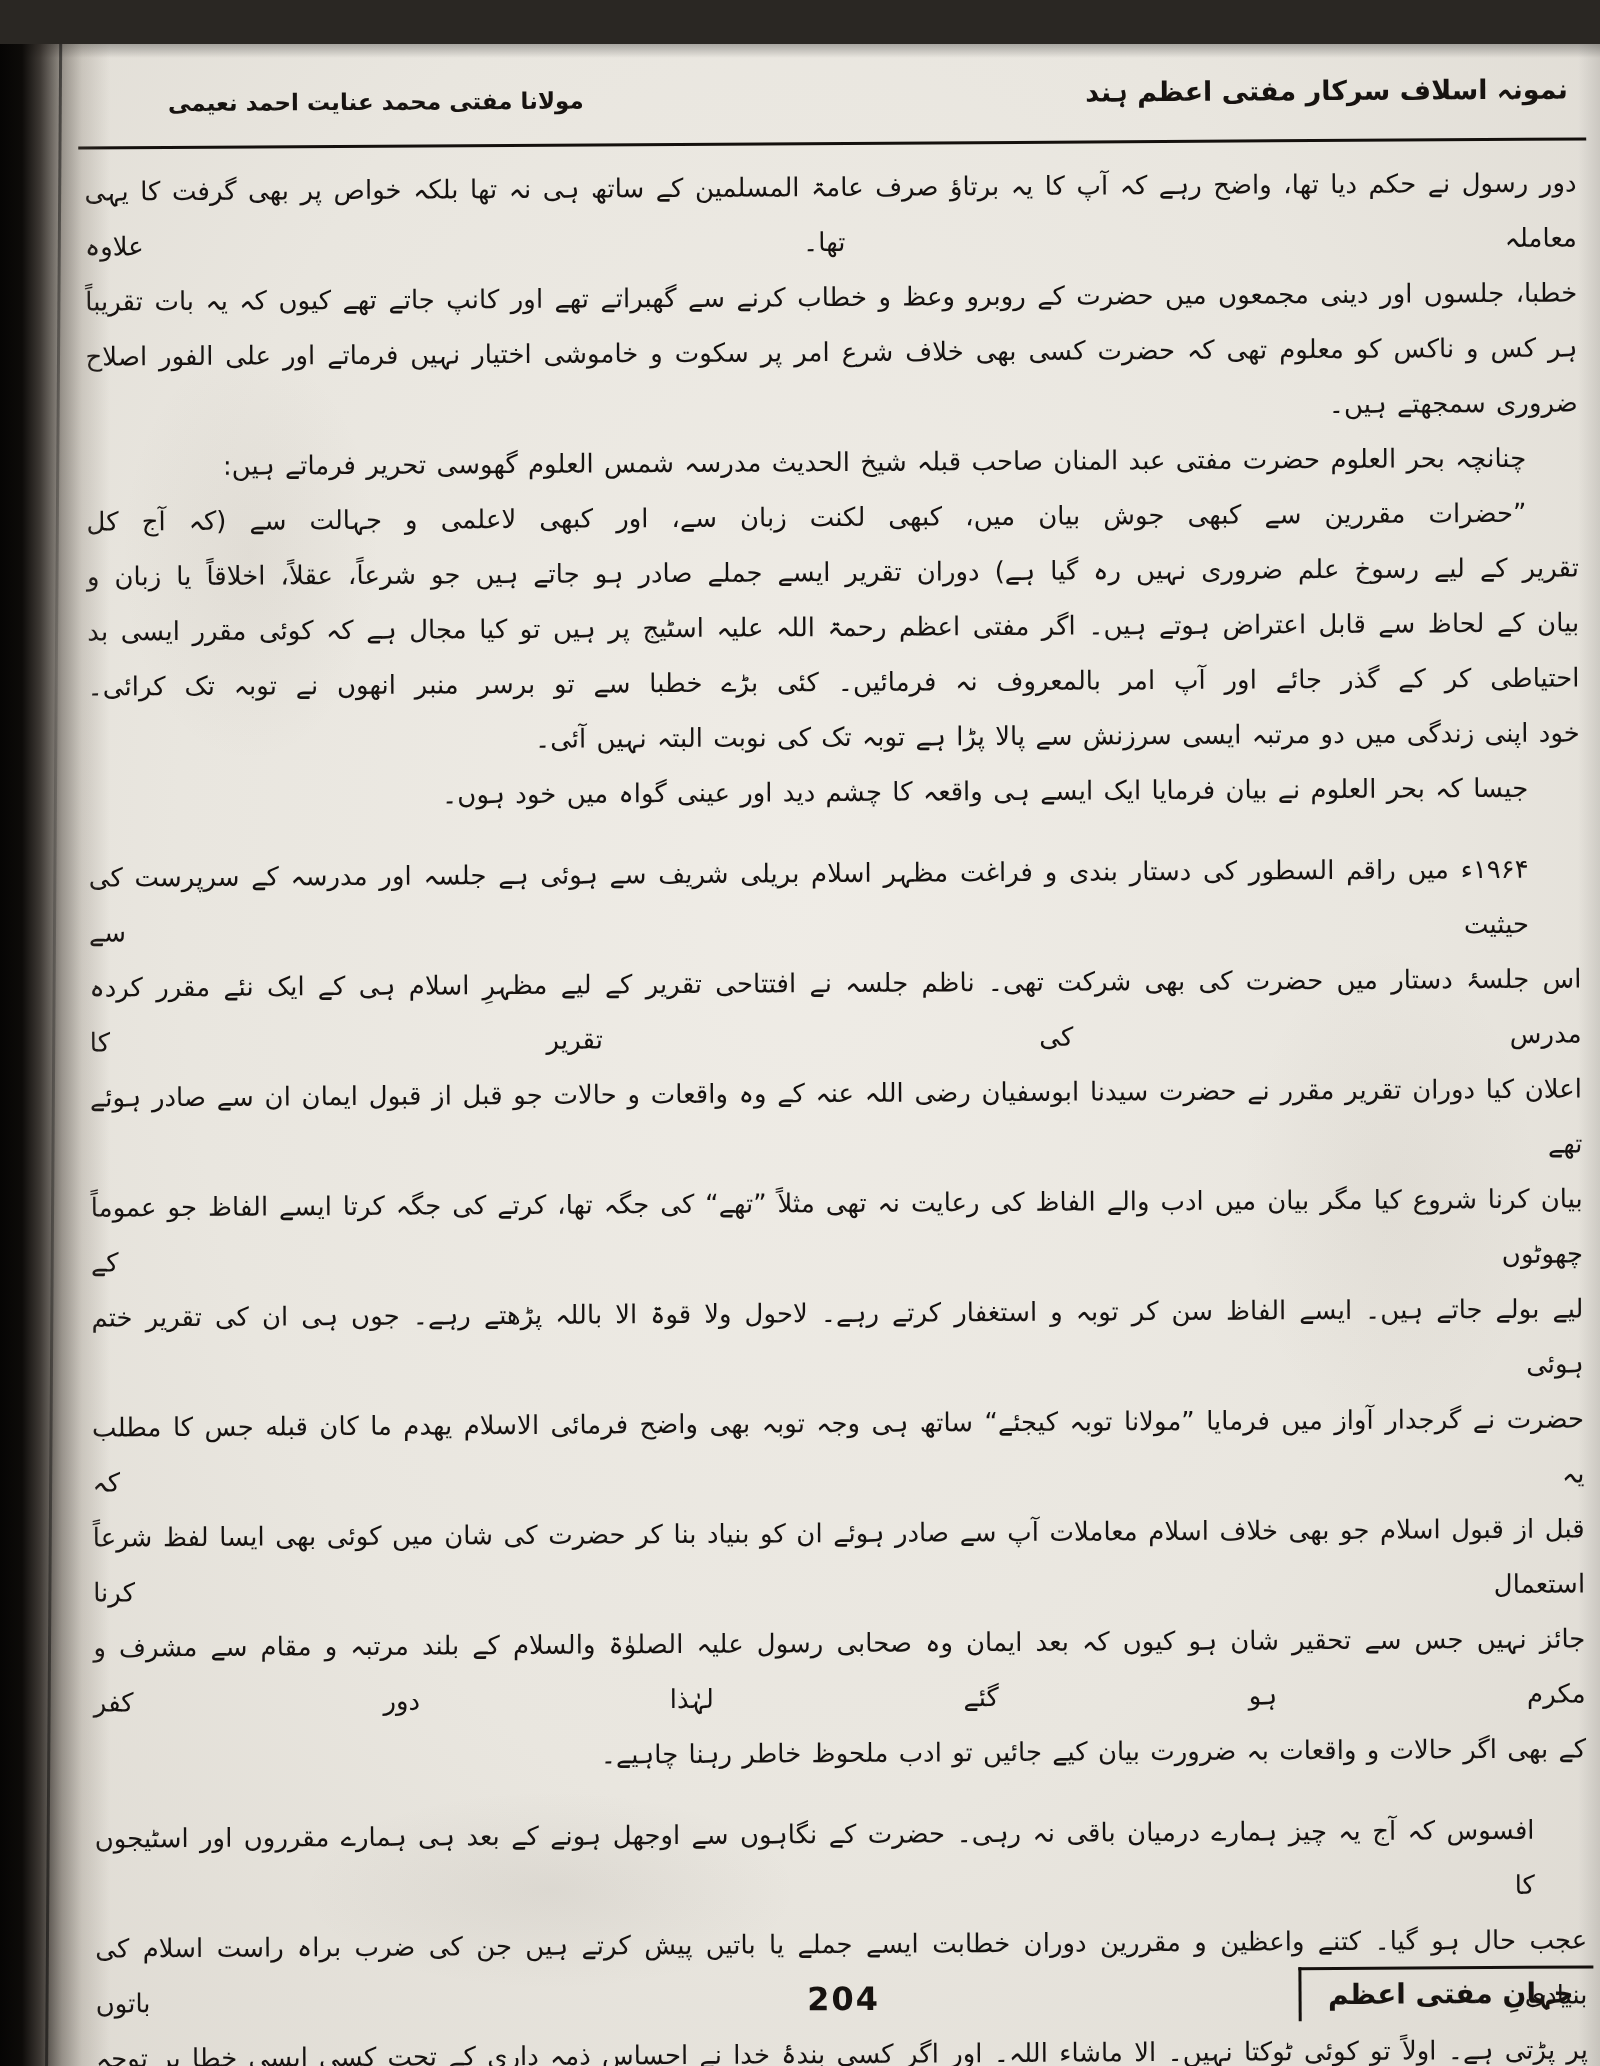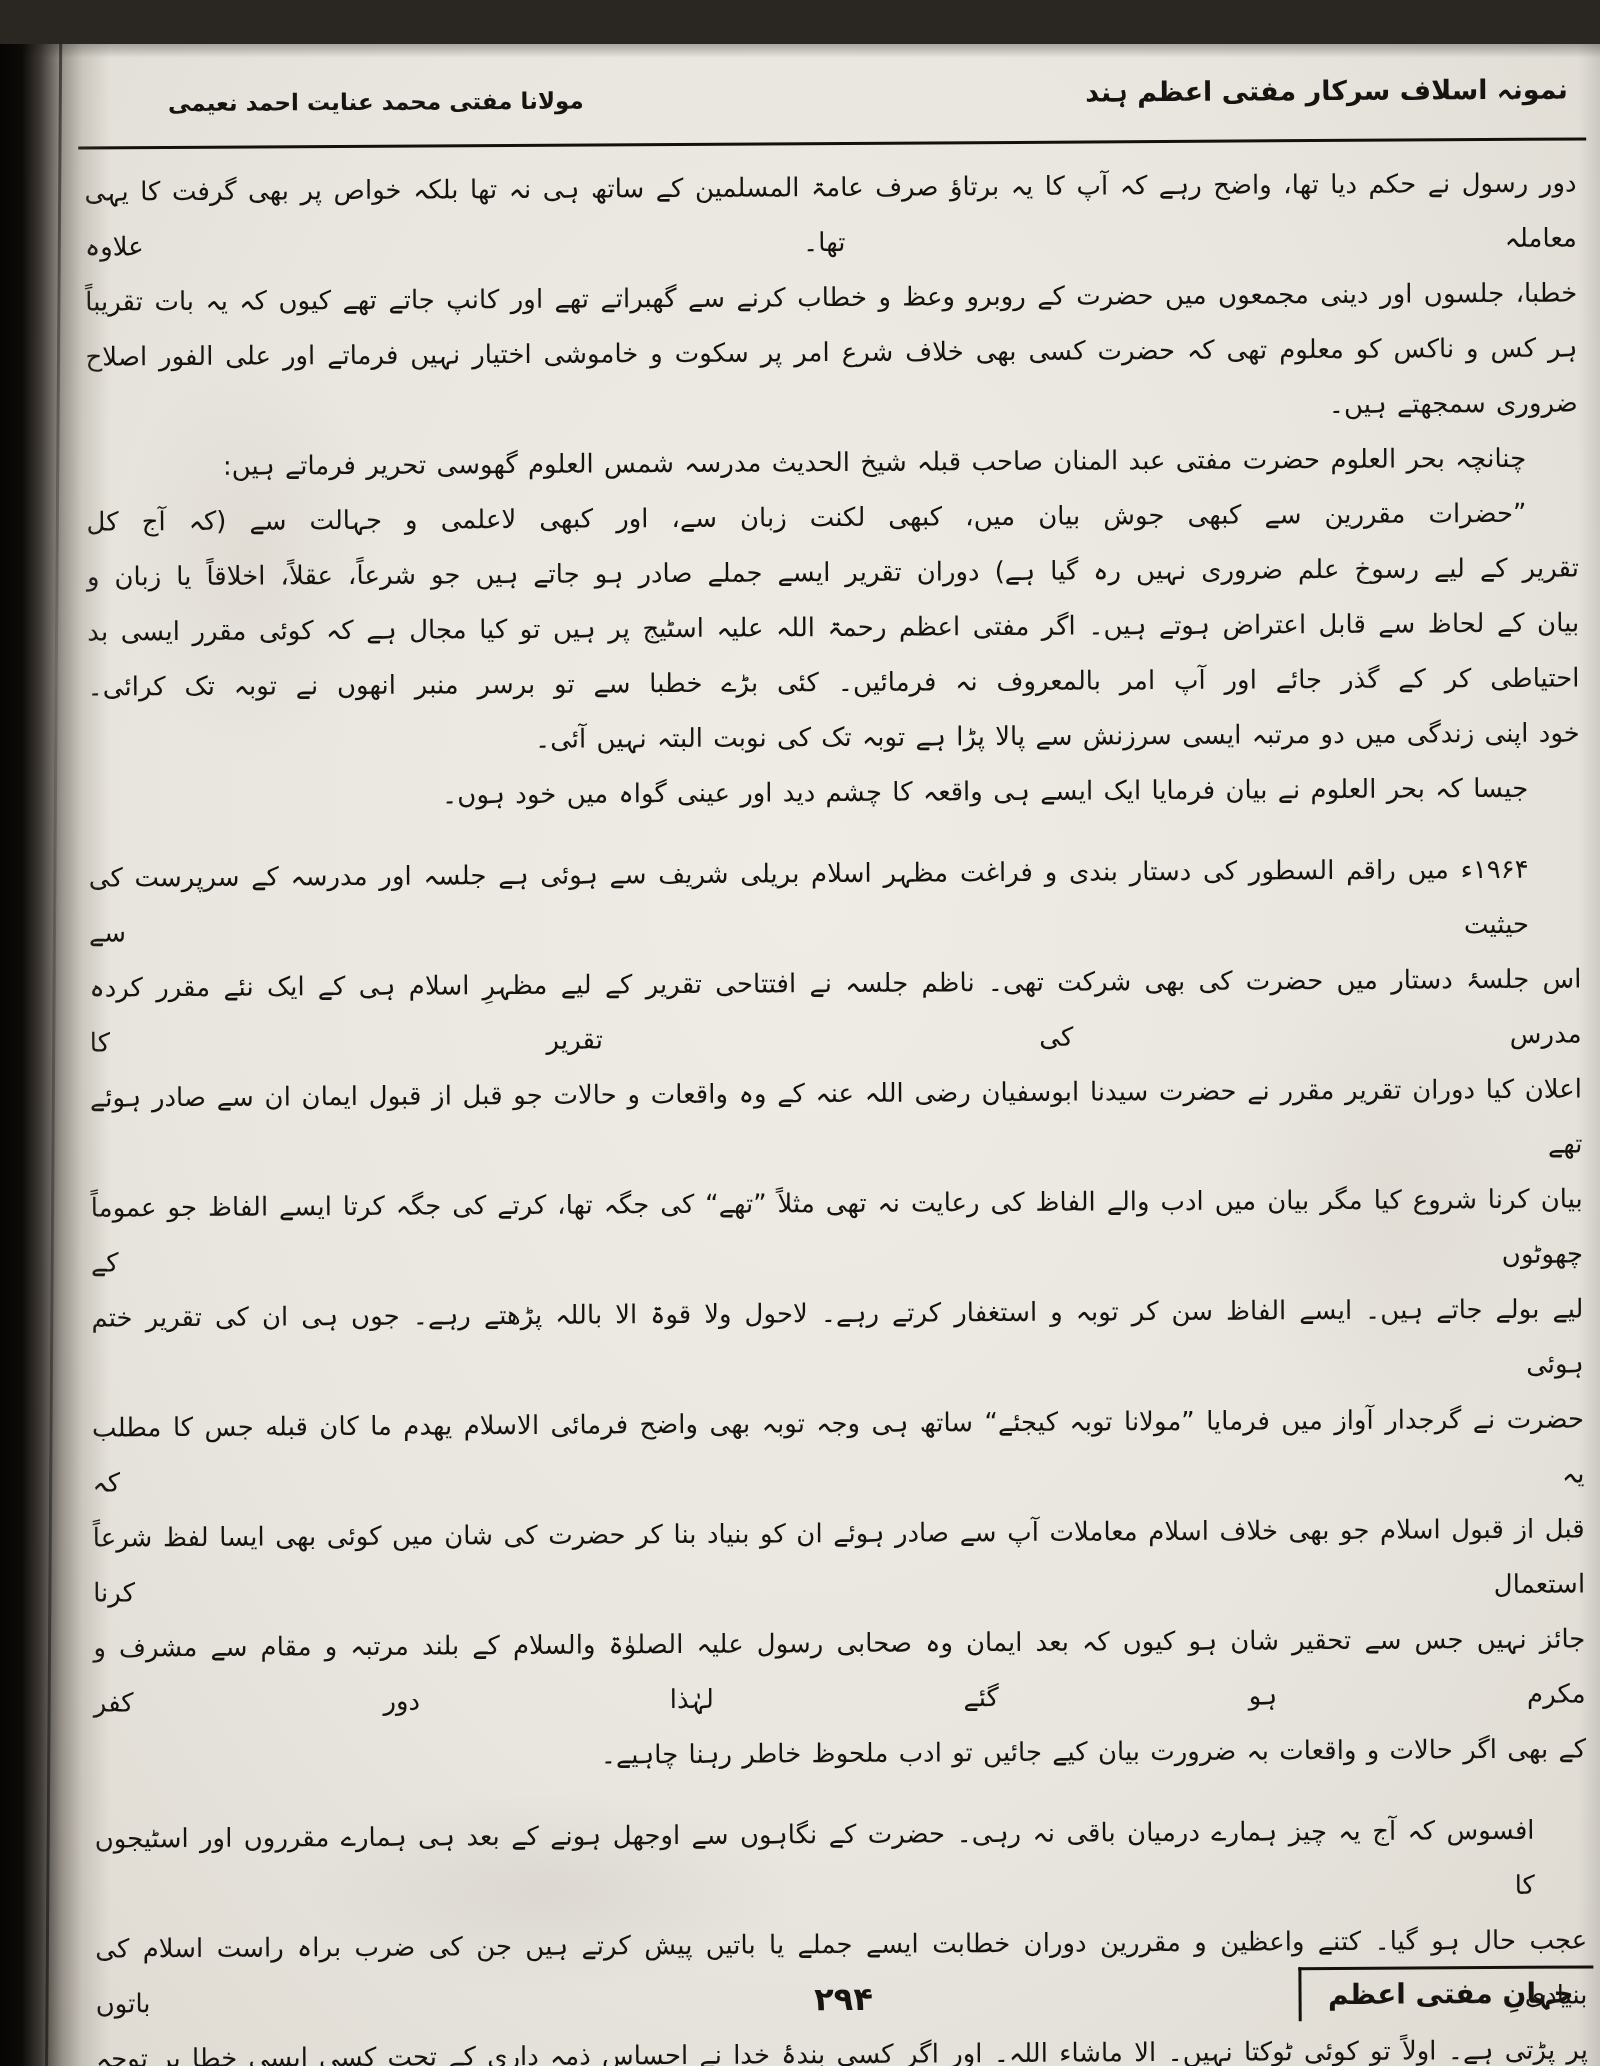--- a/index.html
+++ b/index.html
@@ -139,21 +139,21 @@
         </div>
         <div class="para gap">
           <div class="line indent">افسوس کہ آج یہ چیز ہمارے درمیان باقی نہ رہی۔ حضرت کے نگاہوں سے اوجھل ہونے کے بعد ہی ہمارے مقرروں اور اسٹیجوں کا</div>
           <div class="line">عجب حال ہو گیا۔ کتنے واعظین و مقررین دوران خطابت ایسے جملے یا باتیں پیش کرتے ہیں جن کی ضرب براہ راست اسلام کی بنیادی باتوں</div>
           <div class="line">پر پڑتی ہے۔ اولاً تو کوئی ٹوکتا نہیں۔ الا ماشاء اللہ۔ اور اگر کسی بندۂ خدا نے احساس ذمہ داری کے تحت کسی ایسی خطا پر توجہ بھی دلائی تو بجائے</div>
         </div>
       </div>
 
     <div class="book-title">جہانِ مفتی اعظم</div>
 
-    <div class="page-number">۲۹۴</div>
+    <div class="page-number">204</div>
 
     <div class="watermark">marfat.com</div>
 
   </div>
 
   <div class="gutter"></div>
   <div class="gutter-edge"></div>
 
 </div>
 

